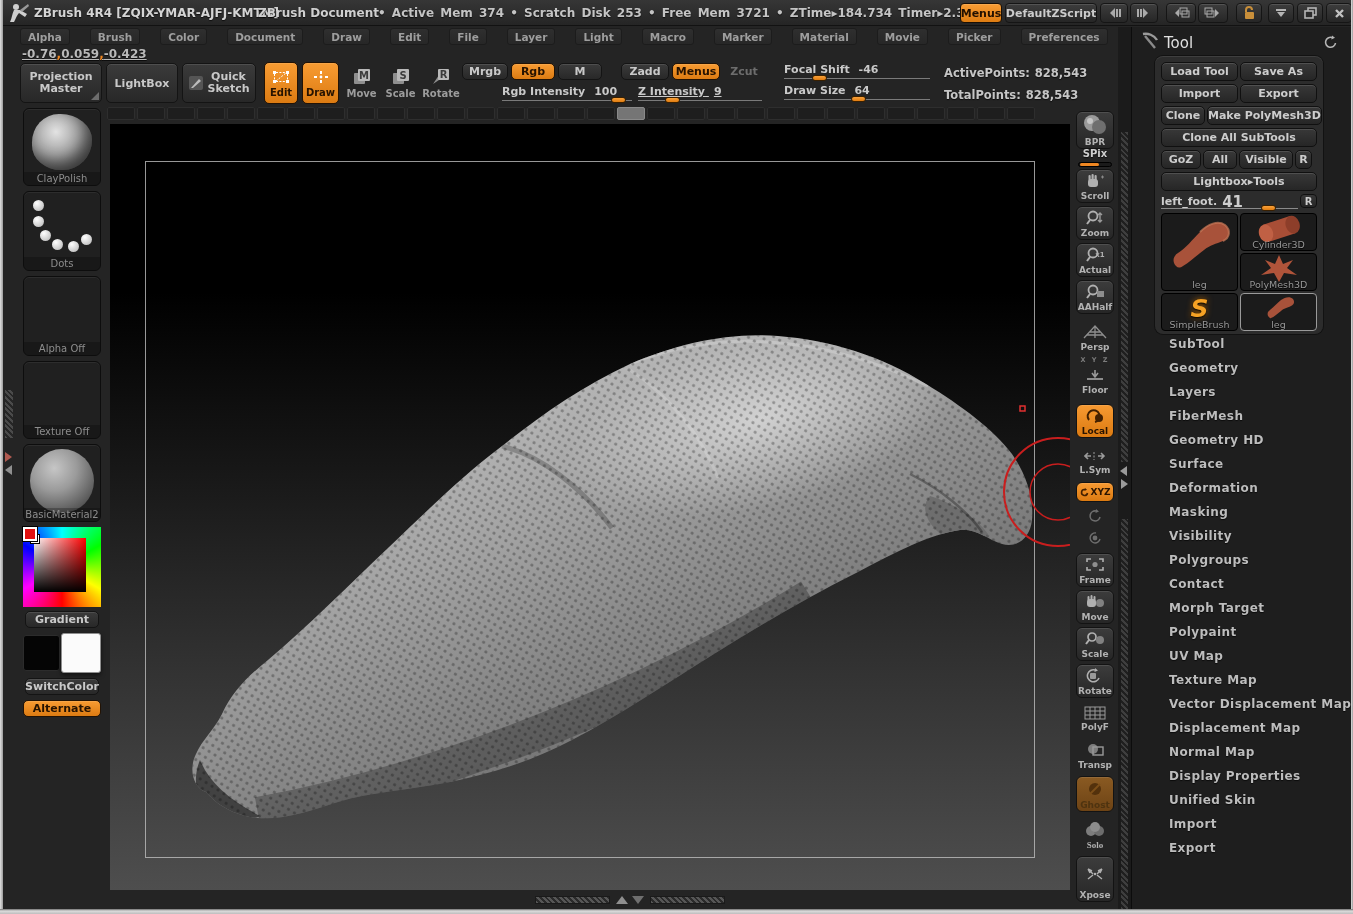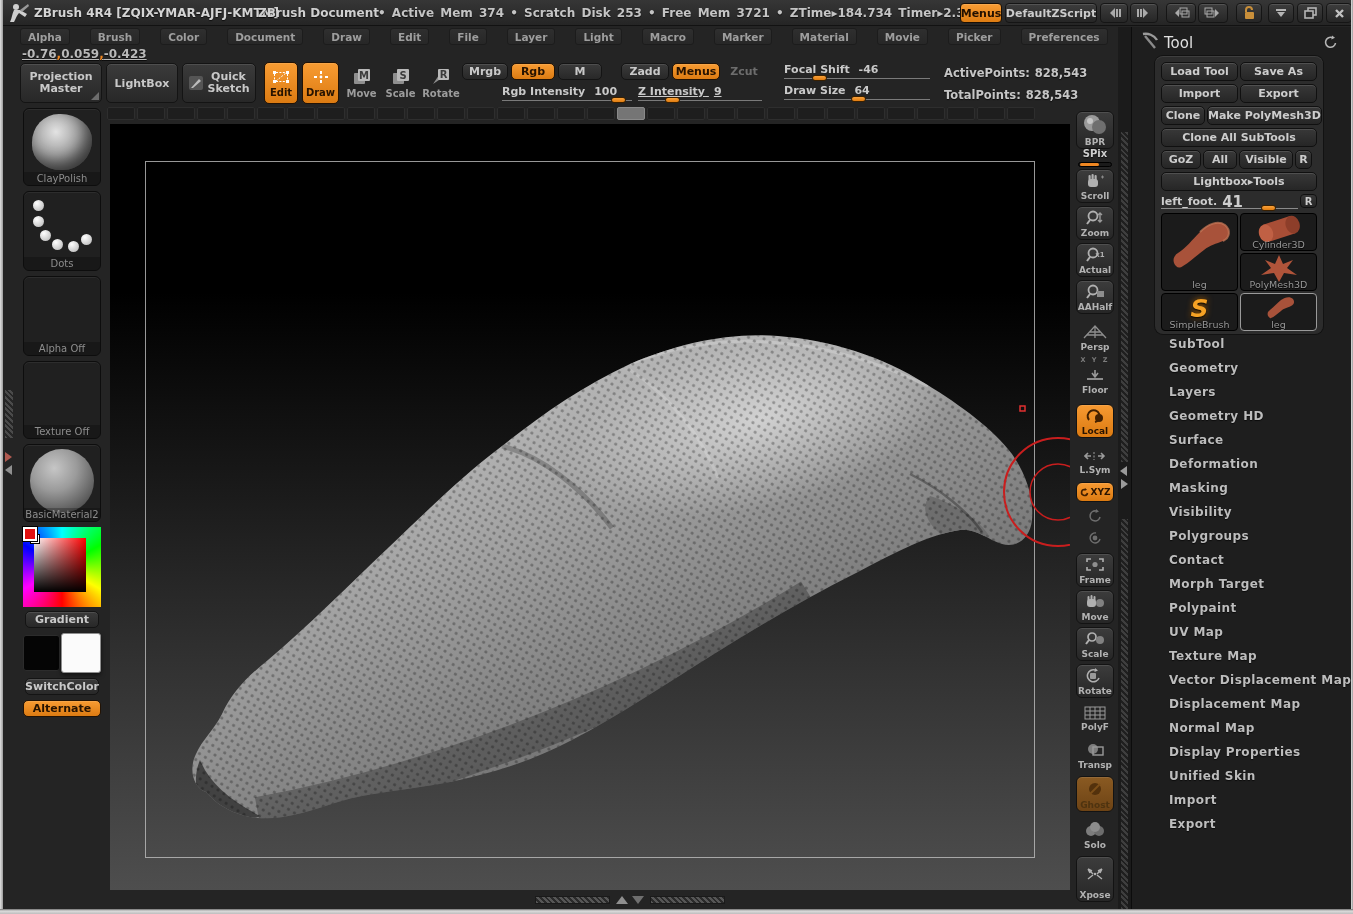--- a/index.html
+++ b/index.html
@@ -666,21 +666,21 @@
     </div>
     <div class="tb ghosted" style="top:668px;height:36px;">
       <div class="tbi">
         <svg width="18" height="16" viewBox="0 0 18 16">
             <circle cx="9" cy="8" r="6" fill="#53310c"></circle>
             <path d="M4 13 L14 3" stroke="#7d4e18" stroke-width="2"></path>
           </svg>
       </div>
       <span class="tbl">Ghost</span>
     </div>
-    <div class="tb flatb" style="top:708px;height:36px;">
+    <div class="tb flatb" style="top:708px;height:36px;font-family:Liberation Serif, serif;">
       <div class="tbi">
         <svg width="24" height="16" viewBox="0 0 24 16">
             <circle cx="8" cy="10" r="5" fill="#7d7d7d"></circle>
             <circle cx="16" cy="10" r="5" fill="#6d6d6d"></circle>
             <circle cx="12" cy="6" r="5" fill="#8d8d8d"></circle>
           </svg>
       </div>
       <span class="tbl">Solo</span>
     </div>
     <div class="tb" style="top:748px;height:46px;">
@@ -780,20 +780,21 @@
           </svg>
           <div class="cap">leg</div>
         </div>
       </div>
     </div>
 
     <div class="sections">
       <div class="sec txt">SubTool</div>
       <div class="sec txt">Geometry</div>
       <div class="sec txt">Layers</div>
+      <div class="sec txt">FiberMesh</div>
       <div class="sec txt">Geometry HD</div>
       <div class="sec txt">Surface</div>
       <div class="sec txt">Deformation</div>
       <div class="sec txt">Masking</div>
       <div class="sec txt">Visibility</div>
       <div class="sec txt">Polygroups</div>
       <div class="sec txt">Contact</div>
       <div class="sec txt">Morph Target</div>
       <div class="sec txt">Polypaint</div>
       <div class="sec txt">UV Map</div>

